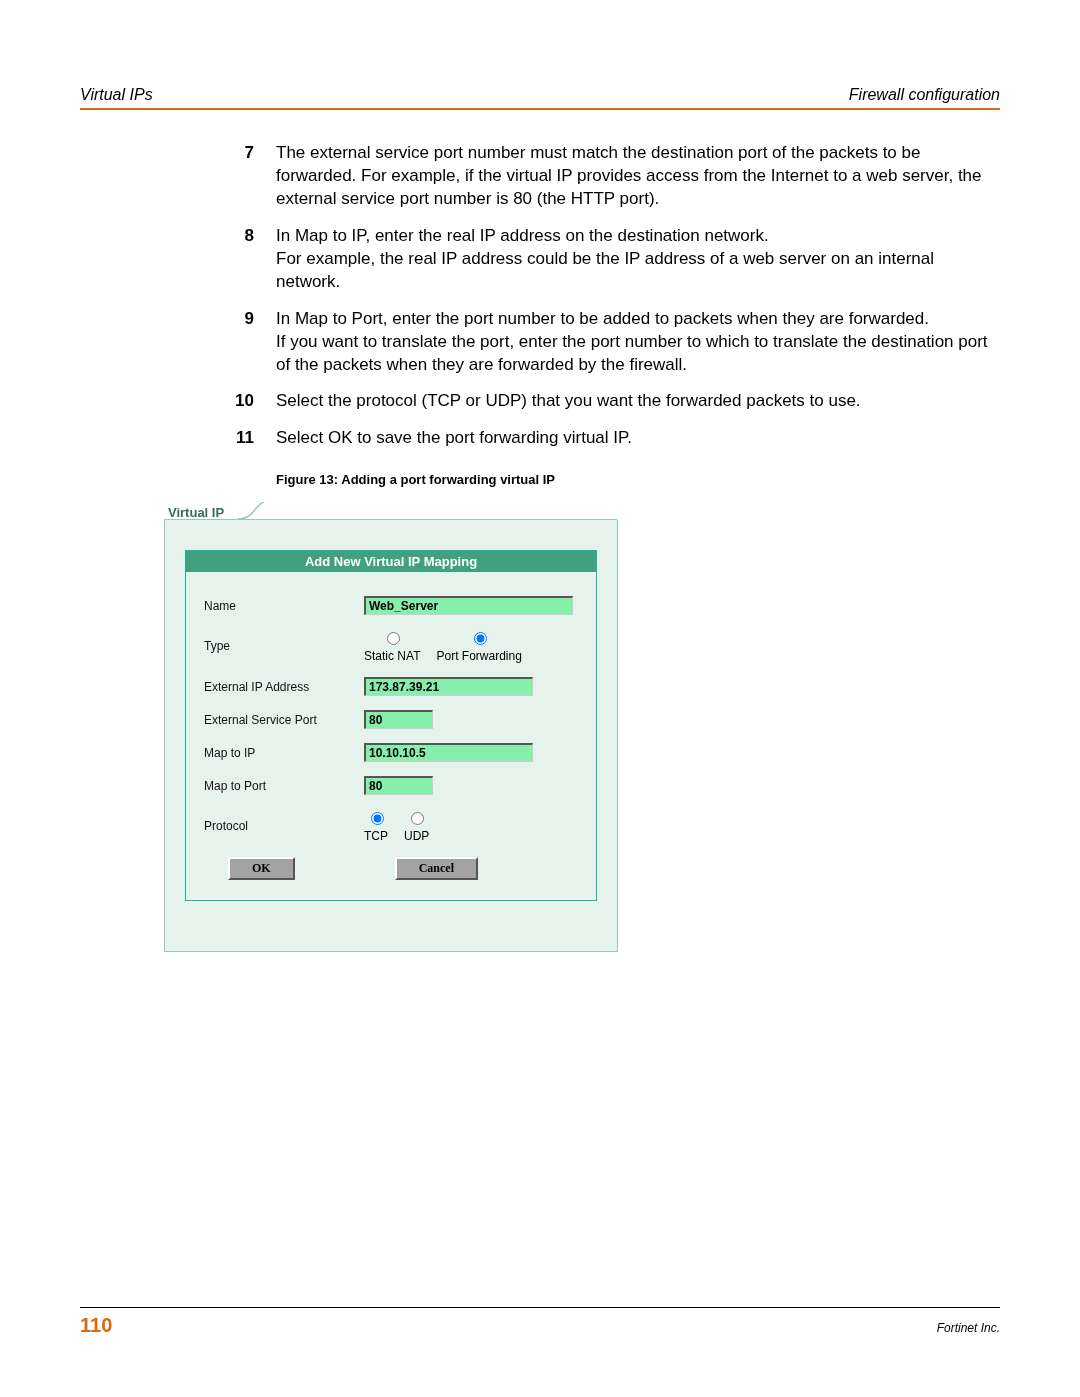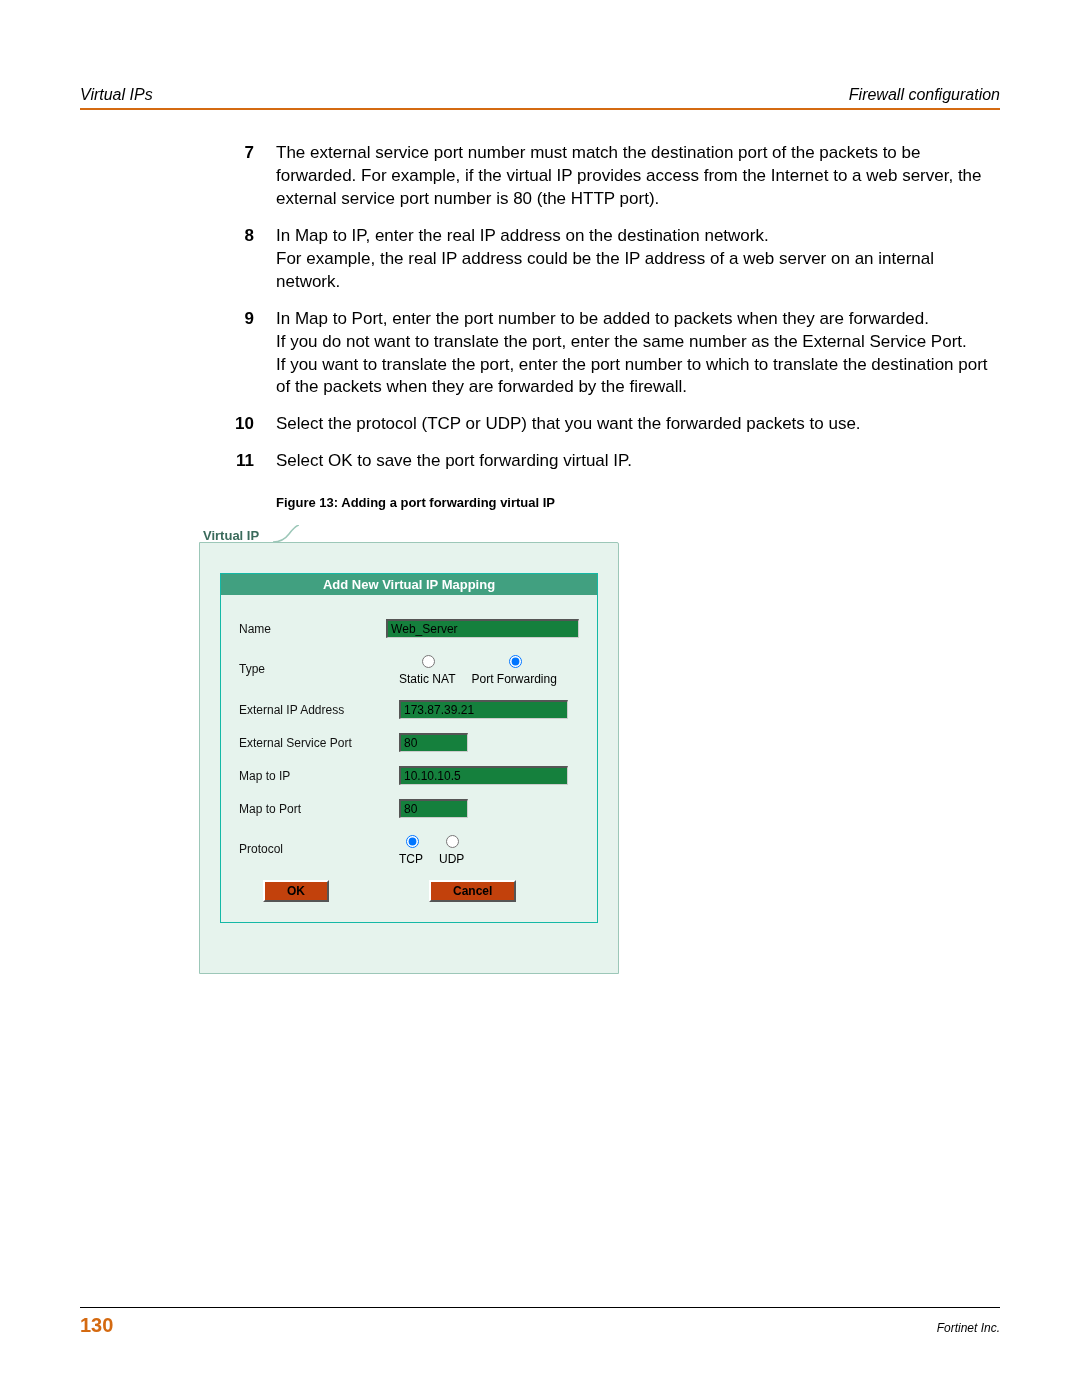--- a/index.html
+++ b/index.html
@@ -46,22 +46,22 @@
   }
   .step-body {
     flex: 1;
   }
   .figure-caption {
     font-weight: bold;
     font-size: 13px;
     margin: 22px 0 14px 196px;
   }
   .virtual-ip-wrap {
-    margin-left: 119px;
-    width: 420px;
+    margin-left: 84px;
+    width: 454px;
     font-family: Verdana, Tahoma, sans-serif;
     font-size: 13px;
   }
   .tab-label {
     font-weight: bold;
     color: #3a6a5b;
     padding: 4px 10px 0 4px;
     display: inline-block;
   }
   .tab-curve {
@@ -96,46 +96,46 @@
   }
   .form-label {
     width: 160px;
     font-weight: normal;
     font-size: 12px;
     color: #111;
   }
   .text-input {
     font-family: Verdana, Tahoma, sans-serif;
     font-size: 12px;
-    font-weight: normal;
+    font-weight: bold;
     padding: 1px 3px;
     border-top: 2px solid #555;
     border-left: 2px solid #555;
     border-right: 1px solid #ccc;
     border-bottom: 1px solid #ccc;
-    background: #15803d;
+    background: #86efac;
     color: #000;
   }
   .wide { width: 200px; }
   .mid { width: 160px; }
   .small { width: 60px; }
   .radio-group { font-size: 12px; display: flex; align-items: center; gap: 16px; }
   .radio-group label { font-weight: normal; display: flex; align-items: center; gap: 4px; flex-direction: column; }
   .button-row {
     display: flex;
     gap: 100px;
     margin-top: 6px;
     padding-left: 24px;
   }
   .btn {
-    font-family: Liberation Sans, sans-serif;
+    font-family: Liberation Serif, serif;
     font-size: 12px;
     font-weight: bold;
     padding: 2px 22px;
-    background: #c2410c;
+    background: #a3a3a3;
     border-top: 2px solid #fff;
     border-left: 2px solid #fff;
     border-right: 2px solid #555;
     border-bottom: 2px solid #555;
     cursor: pointer;
   }
   .footer {
     position: absolute;
     bottom: 60px;
     left: 80px;
@@ -182,21 +182,20 @@
       <div class="step-num">8</div>
       <div class="step-body">
         <div>In Map to IP, enter the real IP address on the destination network.</div>
         <div>For example, the real IP address could be the IP address of a web server on an internal network.</div>
       </div>
     </div>
     <div class="step-row">
       <div class="step-num">9</div>
       <div class="step-body">
         <div>In Map to Port, enter the port number to be added to packets when they are forwarded.</div>
-        <div>If you do not want to translate the port, enter the same number as the External Service Port.</div>
         <div>If you want to translate the port, enter the port number to which to translate the destination port of the packets when they are forwarded by the firewall.</div>
       </div>
     </div>
     <div class="step-row">
       <div class="step-num">10</div>
       <div class="step-body">
         <div>Select the protocol (TCP or UDP) that you want the forwarded packets to use.</div>
       </div>
     </div>
     <div class="step-row">
@@ -269,17 +268,17 @@
             <button class="btn">Cancel</button>
           </div>
         </div>
       </div>
     </div>
   </div>
 
   <div class="footer">
     <hr class="footer-rule">
     <div class="footer-row">
-      <span class="page-num">130</span>
+      <span class="page-num">110</span>
       <span class="company">Fortinet Inc.</span>
     </div>
   </div>
 </div>
 
 </body></html>

